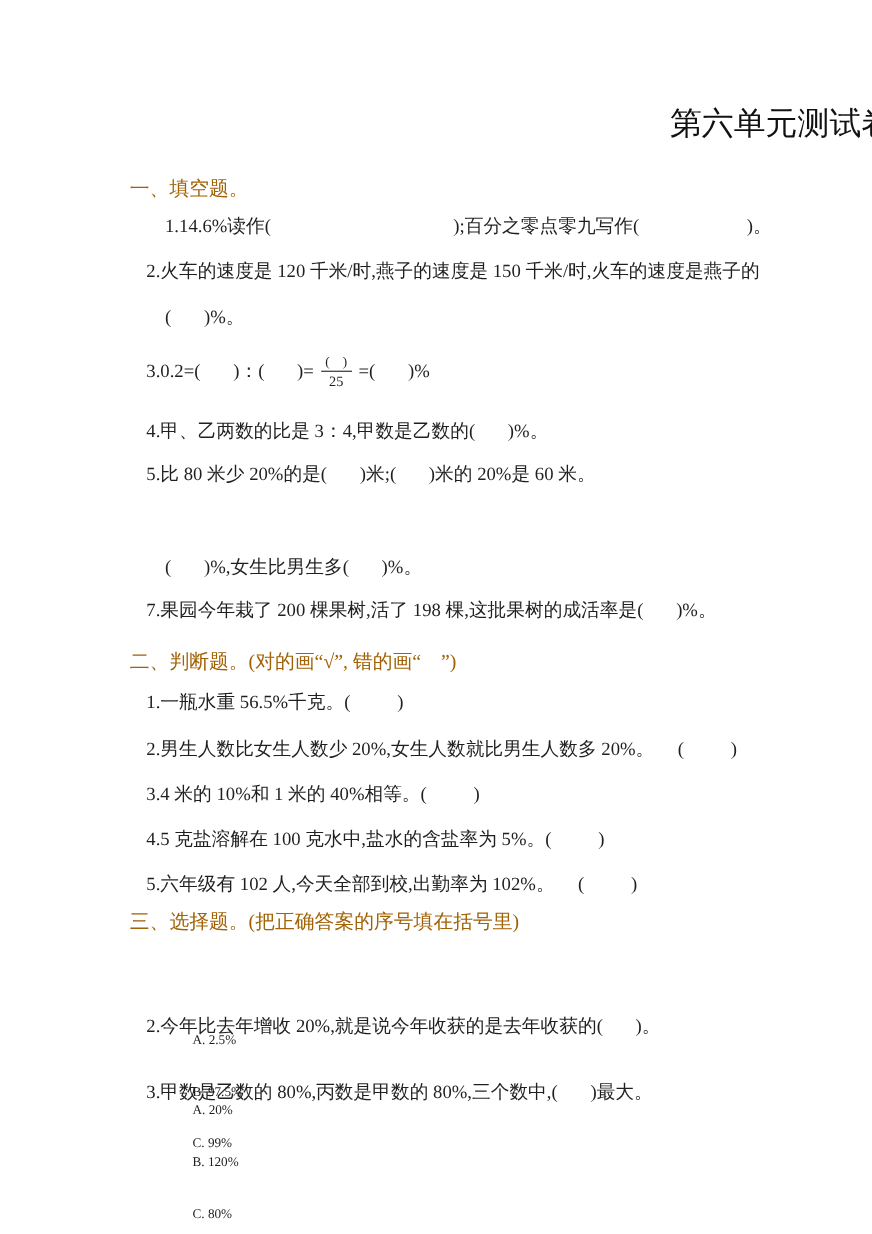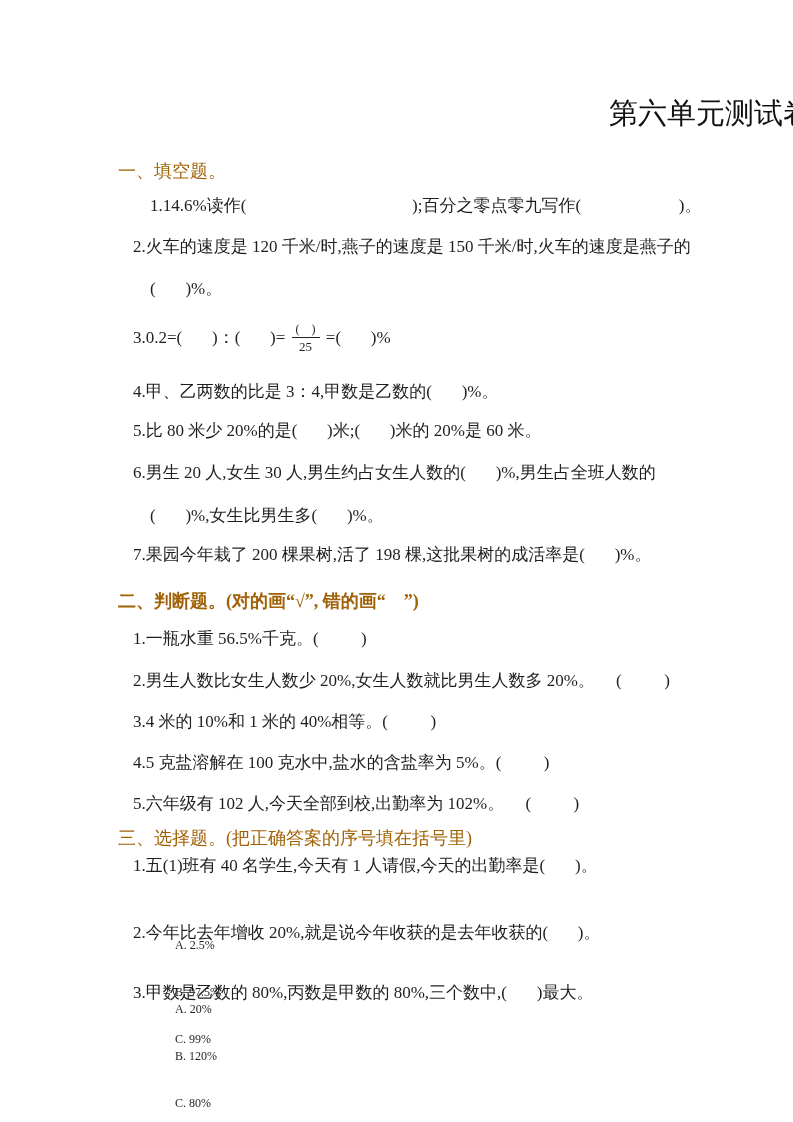--- a/index.html
+++ b/index.html
@@ -93,36 +93,34 @@
       <span class="num">(    )</span>
       <span class="den">25</span>
     </span>
     <span> =(       )%</span>
   </div>
 
   <div class="line" style="left:133px; top:381px;">4.甲、乙两数的比是 3：4,甲数是乙数的(       )%。</div>
 
   <div class="line" style="left:133px; top:420px;">5.比 80 米少 20%的是(       )米;(       )米的 20%是 60 米。</div>
 
-  <div class="line" style="left:133px; top:462px;">6.男生 20 人,女生 30 人,男生约占女生人数的(       )%,男生占全班人数的</div>
   <div class="line" style="left:150px; top:505px;">(       )%,女生比男生多(       )%。</div>
 
   <div class="line" style="left:133px; top:544px;">7.果园今年栽了 200 棵果树,活了 198 棵,这批果树的成活率是(       )%。</div>
 
-  <div class="section-heading" style="left:118px; top:590px;font-weight:bold;">二、判断题。(对的画“√”, 错的画“    ”)</div>
+  <div class="section-heading" style="left:118px; top:590px;">二、判断题。(对的画“√”, 错的画“    ”)</div>
 
   <div class="line" style="left:133px; top:628px;">1.一瓶水重 56.5%千克。(          )</div>
   <div class="line" style="left:133px; top:670px;">2.男生人数比女生人数少 20%,女生人数就比男生人数多 20%。     (          )</div>
   <div class="line" style="left:133px; top:711px;text-align:right;">3.4 米的 10%和 1 米的 40%相等。(          )</div>
   <div class="line" style="left:133px; top:752px;">4.5 克盐溶解在 100 克水中,盐水的含盐率为 5%。(          )</div>
   <div class="line" style="left:133px; top:793px;">5.六年级有 102 人,今天全部到校,出勤率为 102%。     (          )</div>
 
   <div class="section-heading" style="left:118px; top:827px;">三、选择题。(把正确答案的序号填在括号里)</div>
 
-  <div class="line" style="left:133px; top:855px;">1.五(1)班有 40 名学生,今天有 1 人请假,今天的出勤率是(       )。</div>
   <div class="line options" style="left:158px; top:888px;">
     <span class="opt opt-a">A. 2.5%</span>
     <span class="opt opt-b">B. 97.5%</span>
     <span class="opt opt-c">C. 99%</span>
   </div>
 
   <div class="line" style="left:133px; top:922px;">2.今年比去年增收 20%,就是说今年收获的是去年收获的(       )。</div>
   <div class="line options" style="left:158px; top:952px;">
     <span class="opt opt-a">A. 20%</span>
     <span class="opt opt-b">B. 120%</span>

